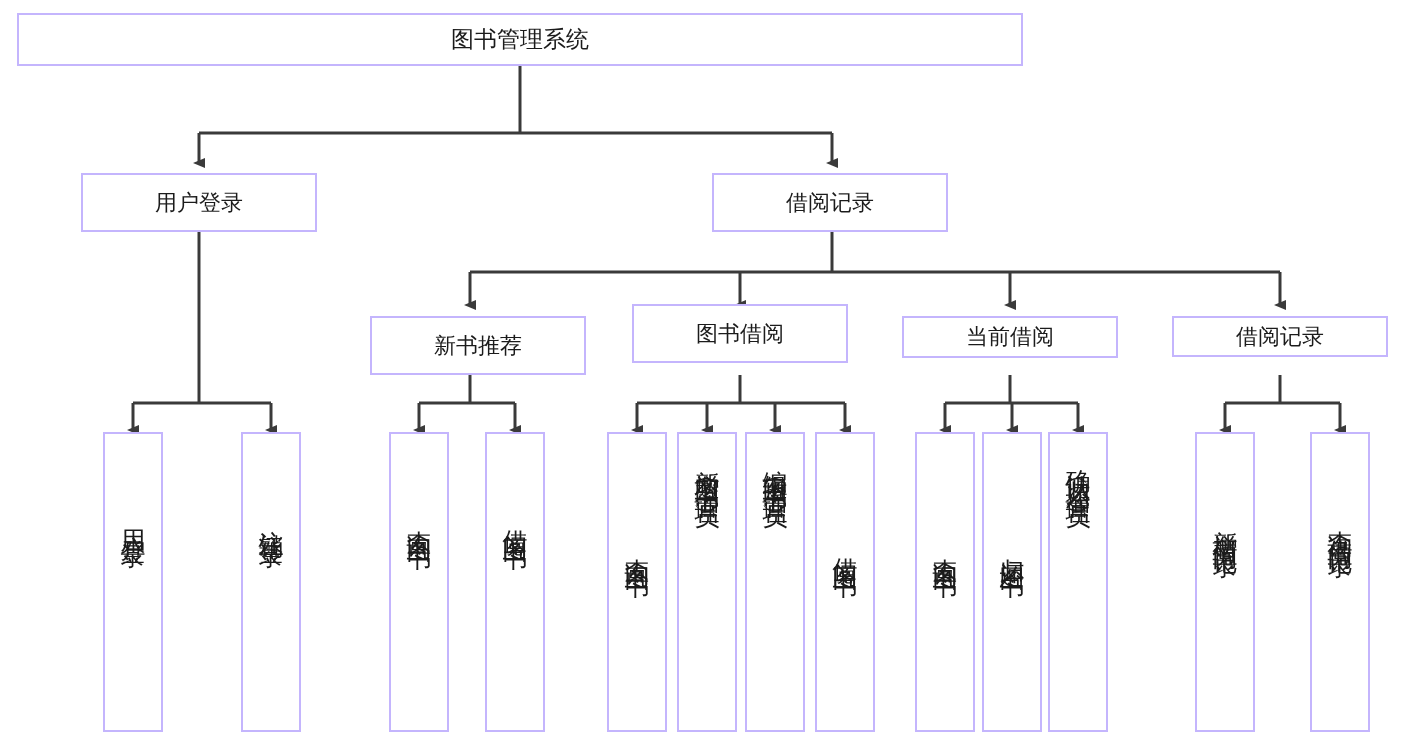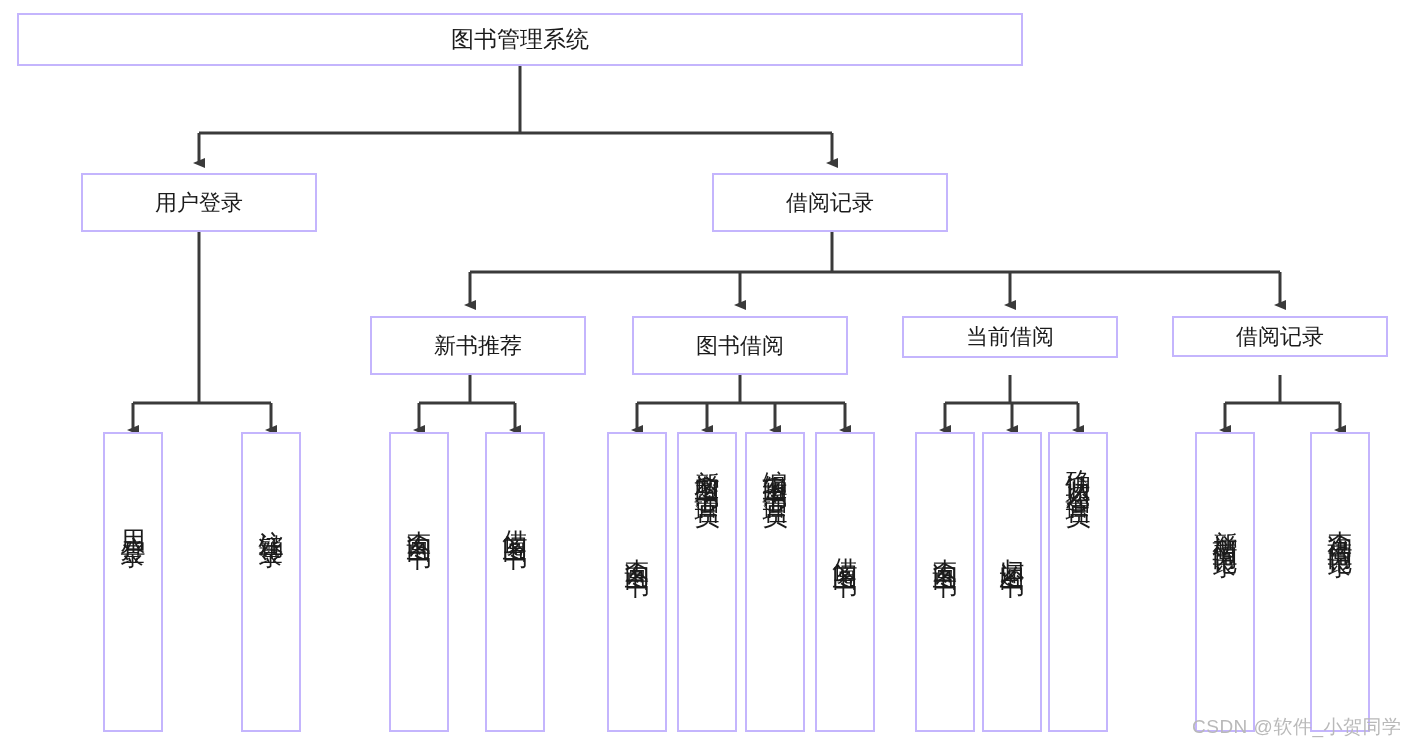--- a/index.html
+++ b/index.html
@@ -136,21 +136,21 @@
   <div class="node" style="left:81px; top:173px; width:236px; height:59px;">
     <span class="node-label h-label">用户登录</span>
   </div>
   <div class="node" style="left:712px; top:173px; width:236px; height:59px;">
     <span class="node-label h-label">借阅记录</span>
   </div>
 
   <div class="node" style="left:370px; top:316px; width:216px; height:59px;">
     <span class="node-label h-label">新书推荐</span>
   </div>
-  <div class="node" style="left:632px; top:316px; width:216px; height:59px;">
+  <div class="node" style="left:632px; top:304px; width:216px; height:59px;">
     <span class="node-label h-label">图书借阅</span>
   </div>
   <div class="node" style="left:902px; top:316px; width:216px; height:42px;">
     <span class="node-label h-label">当前借阅</span>
   </div>
   <div class="node" style="left:1172px; top:316px; width:216px; height:41px;">
     <span class="node-label h-label">借阅记录</span>
   </div>
 
   <div class="node vertical mid" style="left:103px; top:432px; width:60px; height:300px;">
@@ -190,15 +190,14 @@
     <span class="node-label">确认归还（管理员）</span>
   </div>
 
   <div class="node vertical mid" style="left:1195px; top:432px; width:60px; height:300px;">
     <span class="node-label">新增借阅记录</span>
   </div>
   <div class="node vertical mid" style="left:1310px; top:432px; width:60px; height:300px;">
     <span class="node-label">查询借阅记录</span>
   </div>
 
-  <div class="watermark">CSDN @软件_小贺同学</div>
 
 </div>
 
 </body></html>

